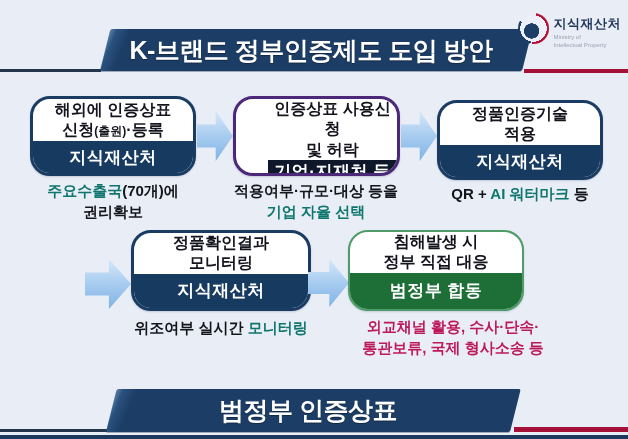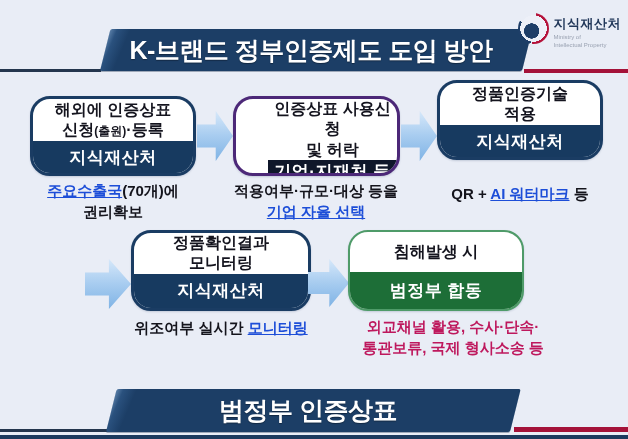--- a/index.html
+++ b/index.html
@@ -69,21 +69,21 @@
   }
   .theme-navy   { border:3px solid #1a3c63; }
   .theme-navy .ffoot   { background:#173a60; }
   .theme-purple { border:3px solid #4c2878;padding-left:32px; }
   .theme-purple .ffoot { background:#0f172a; }
   .theme-green  { border:2.5px solid #4f9b69; }
   .theme-green .ffoot  { background:#1d6e37; }
 
   .box1 { left:30px;  top:96px;  width:166px; height:80px; }
   .box2 { left:233px; top:96px;  width:167px; height:80px; }
-  .box3 { left:437px; top:80px;  width:166px; height:80px; }
+  .box3 { left:437px; top:100px;  width:166px; height:80px; }
   .box4 { left:131px; top:230px; width:180px; height:81px; }
   .box5 { left:348px; top:230px; width:176px; height:81px; }
   .row1 .ffoot { height:32px; }
   .row2 .ffoot { height:37px; }
   .paren-small { font-size:12px; }
 
   
   .arrow {
     position:absolute;
     background:linear-gradient(180deg,#d6e8fa 0%,#a9cdf0 48%,#7fb3e5 100%);
@@ -93,21 +93,21 @@
   .arrow1 { left:197px; top:111px; width:36px; height:50px; }
   .arrow2 { left:401px; top:111px; width:36px; height:50px; }
   .arrow3 { left:85px;  top:259px; width:46px; height:50px; }
   .arrow4 { left:308px; top:259px; width:41px; height:48px; }
 
   
   .cap {
     position:absolute; text-align:center; font-weight:bold;
     font-size:15px; line-height:1.38; color:#14141c;
   }
-  .cap .blue { color:#1d4ed8;text-decoration:underline; }
+  .cap .blue { color:#0f766e; }
   .cap1 { left:13px;  top:181px; width:200px; }
   .cap2 { left:216px; top:181px; width:200px; }
   .cap3 { left:420px; top:184px; width:200px; }
   .cap4 { left:121px; top:318px; width:200px; }
   .cap5 { left:348px; top:317px; width:210px; color:#be185d; }
 </style>
 </head>
 <body>
 
 <div class="stage">
@@ -176,20 +176,21 @@
       <div>모니터링</div>
     </div>
     <div class="ffoot">지식재산처</div>
   </div>
 
   <div class="arrow arrow4"></div>
 
   <div class="fbox row2 theme-green box5">
     <div class="ftop">
       <div>침해발생 시</div>
+      <div>정부 직접 대응</div>
     </div>
     <div class="ffoot">범정부 합동</div>
   </div>
 
   <div class="cap cap4">
     <span>위조여부 실시간 </span><span class="blue">모니터링</span>
   </div>
   <div class="cap cap5">
     <span>외교채널 활용, 수사·단속·</span><br>
     <span>통관보류, 국제 형사소송 등</span>

